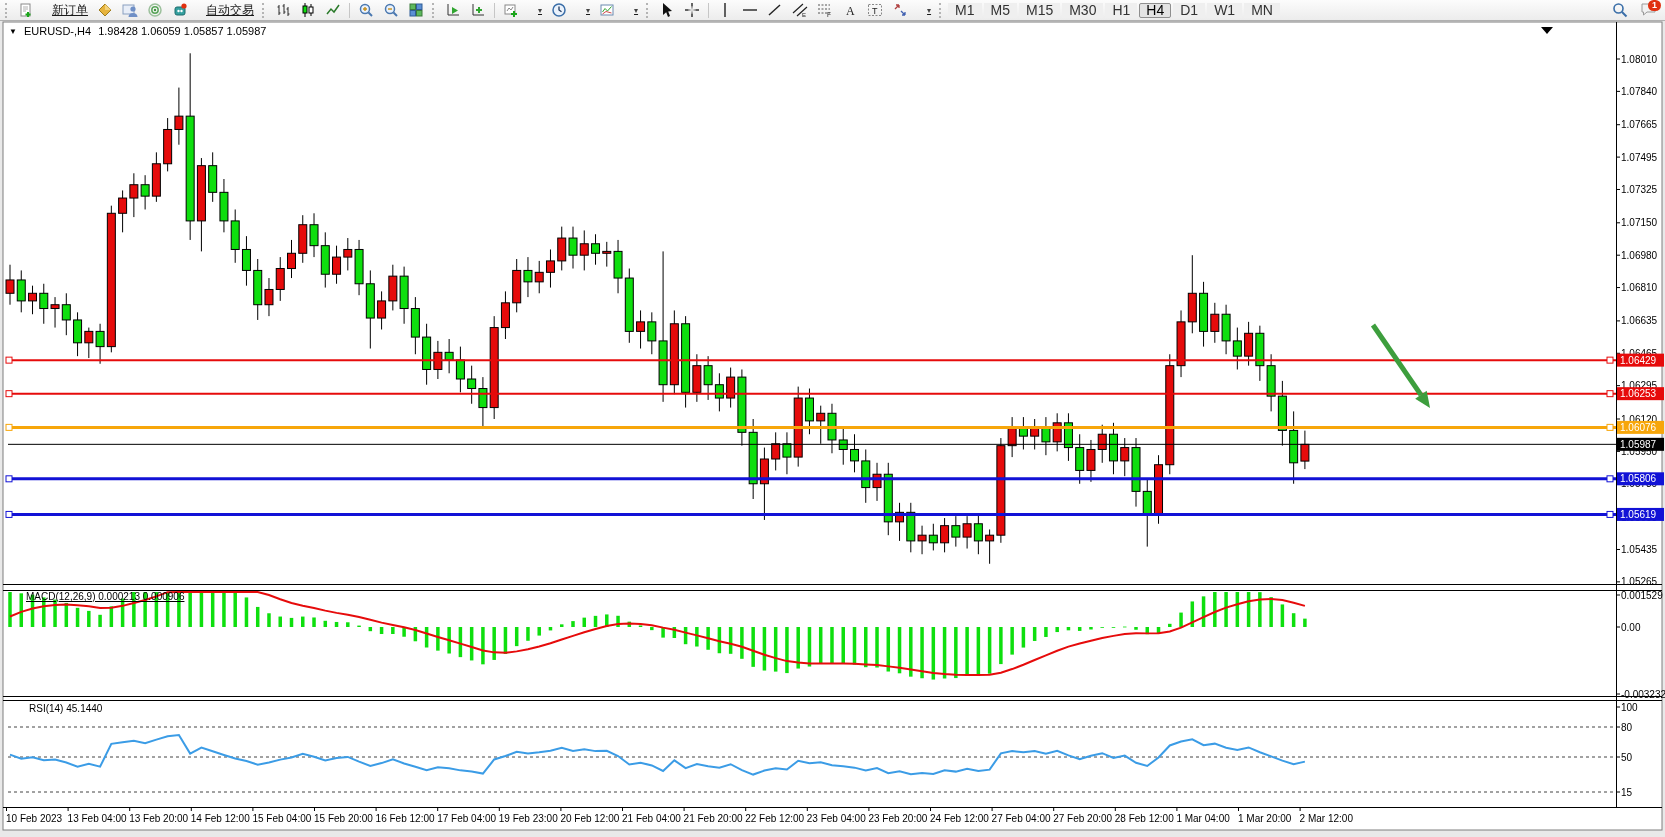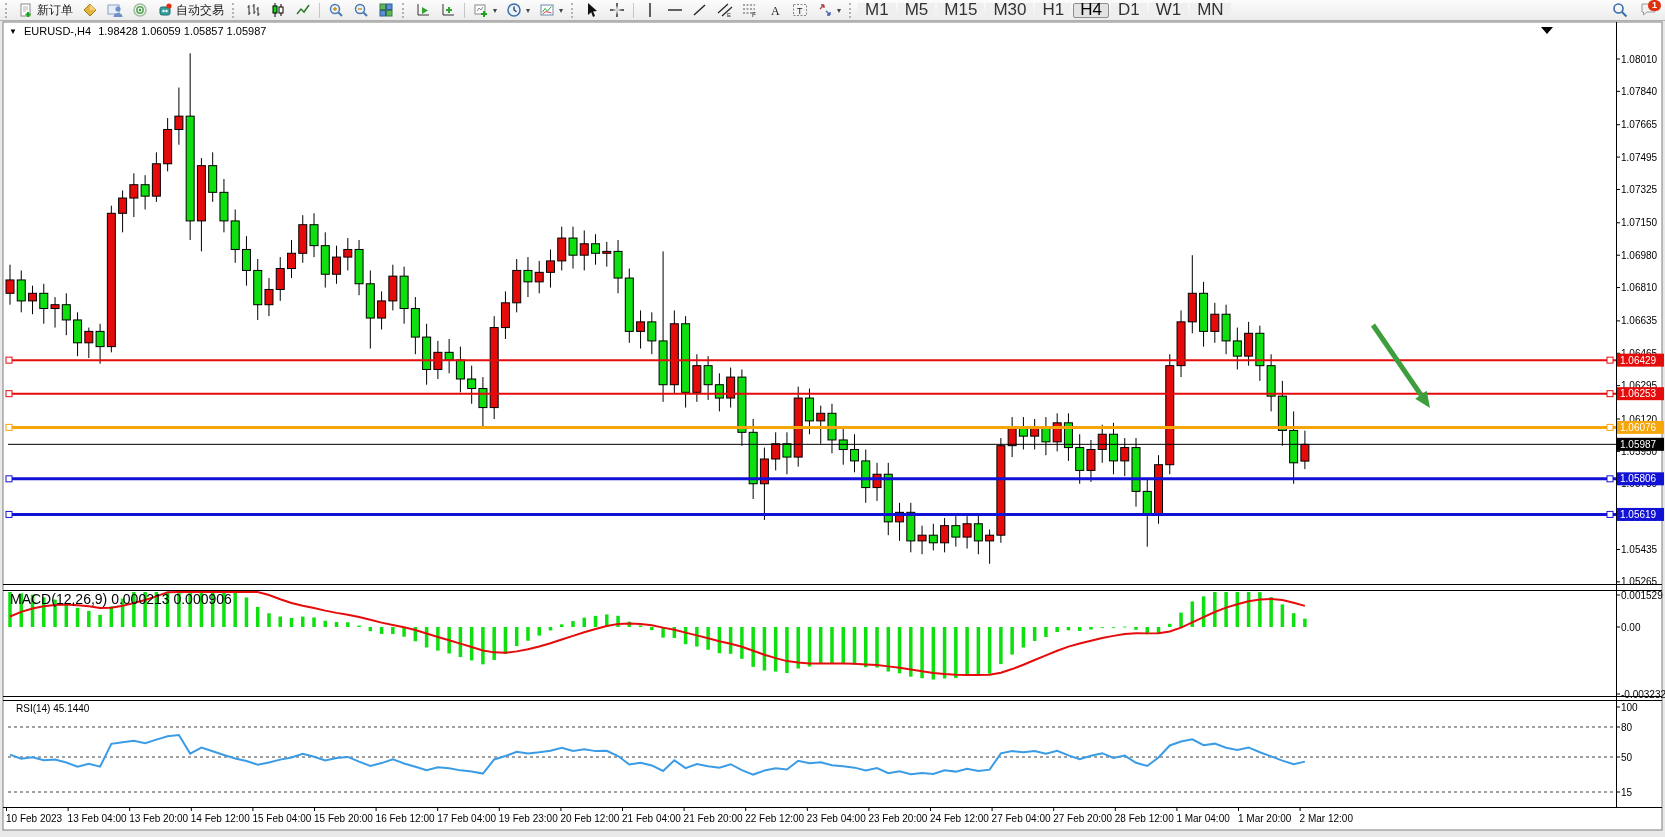--- a/index.html
+++ b/index.html
@@ -1,40 +1,40 @@
 <!DOCTYPE html>
 <html><head>
 <meta charset="utf-8">
 <style>
   html,body{margin:0;padding:0;width:1665px;height:837px;overflow:hidden;
     background:#e9e9e9;font-family:"Liberation Sans",sans-serif;}
   
   .toolbar{position:absolute;top:0;left:0;width:1665px;height:21px;z-index:5;
     background:linear-gradient(#fcfcfc,#ececec);border-bottom:1px solid #b0b0b0;
     display:flex;align-items:center;padding:0 2px;box-sizing:border-box;gap:1px;}
-  .tbtn{height:19px;display:flex;align-items:center;gap:3px;padding:0 3px;
+  .tbtn{height:19px;display:flex;align-items:center;gap:18px;padding:0 3px;
     border:1px solid transparent;background:transparent;font-size:12px;color:#1a1a1a;
-    font-family:"Liberation Sans",sans-serif;cursor:default;white-space:nowrap;}
+    font-family:"Liberation Sans",sans-serif;cursor:default;white-space:nowrap;text-decoration:underline;}
   .ticon{width:16px;height:16px;display:inline-block;flex:0 0 auto;}
   .sep{width:1px;height:15px;background:#c6c6c6;margin:0 3px;}
   .grip{width:3px;height:15px;margin:0 3px;border-left:2px dotted #b4b4b4;}
-  .tf{font-size:17px;padding:1px 6px;color:#333;border:1px solid transparent;height:15px;
+  .tf{font-size:14px;padding:1px 6px;color:#333;border:1px solid transparent;height:15px;
     display:flex;align-items:center;}
   .tf.active{border:1px solid #8f8f8f;background:#e3e3e3;border-radius:2px;color:#000;}
   .spacer{flex:1}
   .caret{font-size:8px;color:#444;margin-left:1px}
   .chatwrap{position:relative;width:22px;height:18px;}
   .chatbadge{position:absolute;top:-1px;right:-2px;min-width:11px;height:11px;border-radius:6px;
     background:#e03010;color:#fff;font-size:9px;line-height:11px;text-align:center;padding:0 1px;font-weight:bold;}
   
   .overlay{position:absolute;z-index:4;color:#000;white-space:pre;}
   #title-row{top:25px;left:9px;font-size:11px;display:flex;gap:7px;align-items:center;}
   #title-row .tri{font-size:8px;}
-  #macd-label{top:591px;left:10px;font-size:14px;}
-  #rsi-label{top:703px;left:16px;font-size:10px;}
+  #macd-label{top:591px;left:26px;font-size:10px;text-decoration:underline;}
+  #rsi-label{top:703px;left:5px;font-size:10px;padding-left:24px;}
   svg#chart-svg{position:absolute;top:0;left:0;z-index:1;}
 </style>
 </head>
 <body>
 
 <div class="toolbar">
   <div class="grip"></div>
 
   <button class="tbtn">
     <span class="ticon"><svg width="16" height="16">

